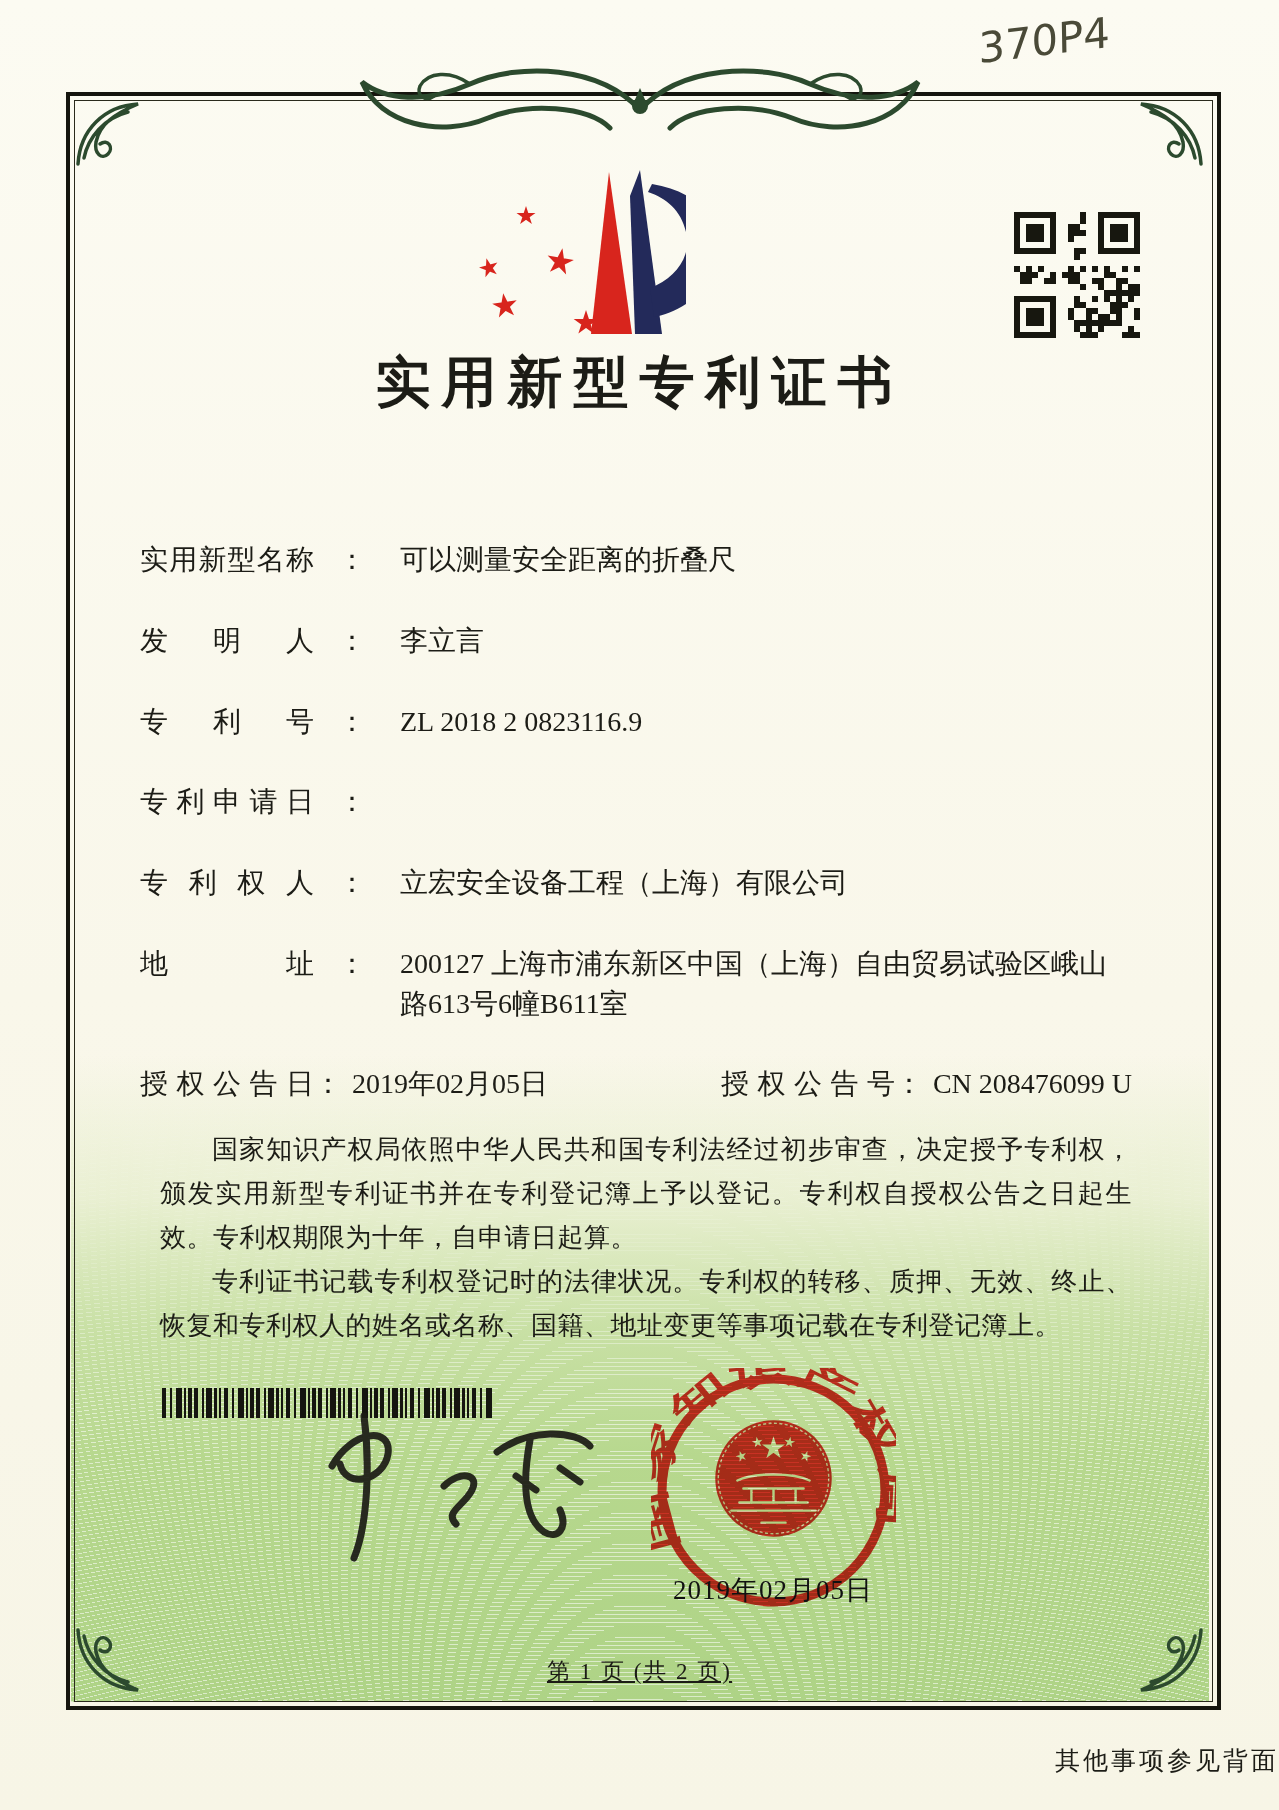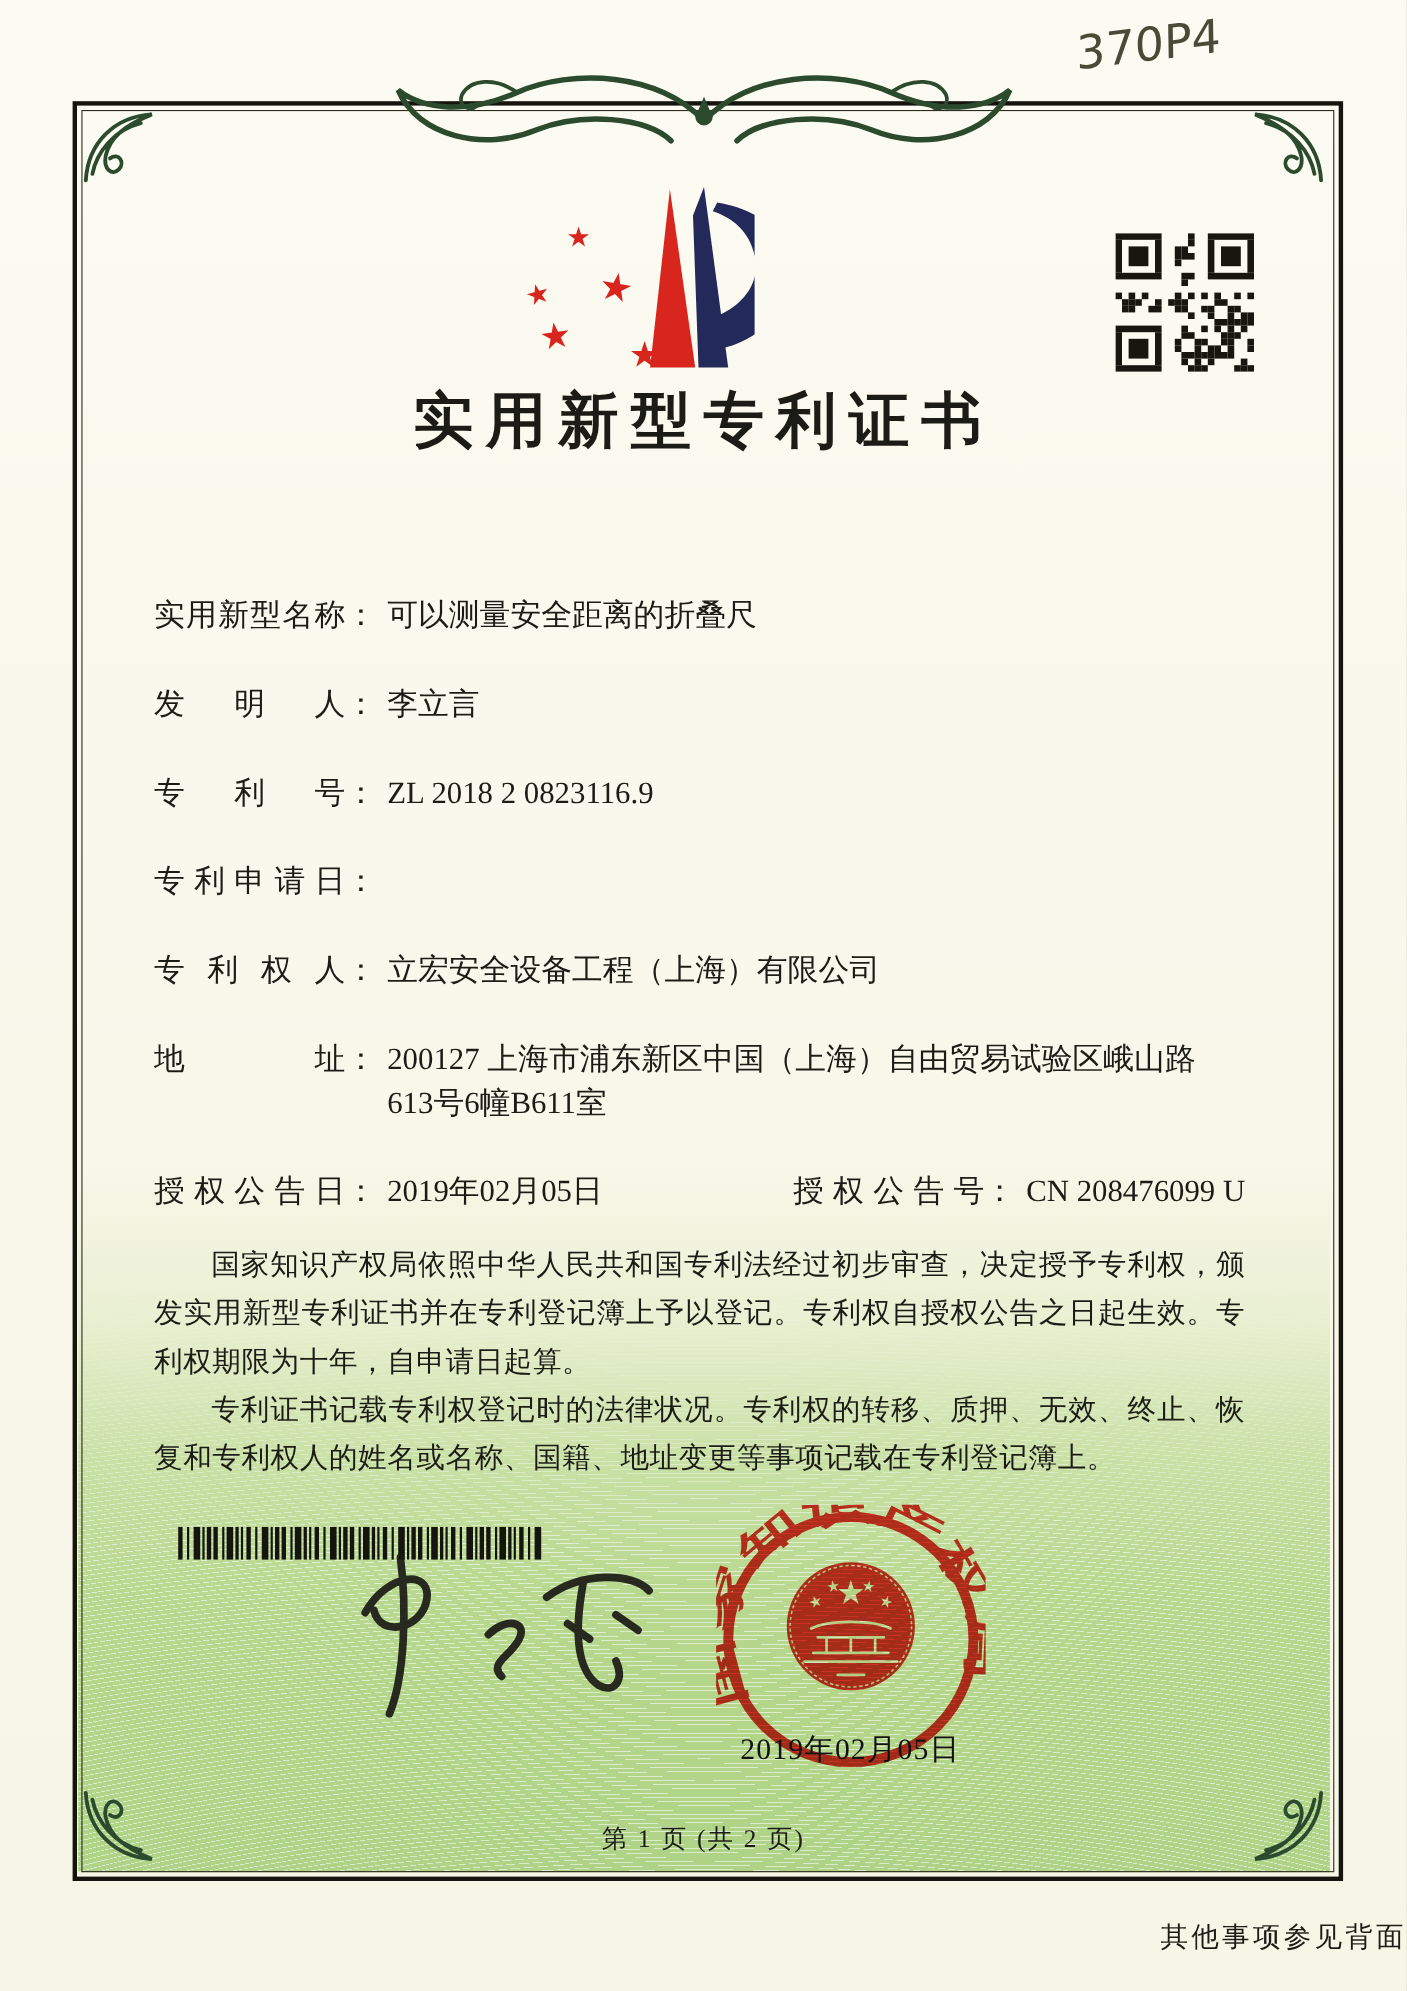--- a/index.html
+++ b/index.html
@@ -25,39 +25,39 @@
   .frame .inner{position:absolute;inset:4px;border:1.5px solid #2a2a1c;}
   .ornament{position:absolute;z-index:4;color:#2c4a2e;pointer-events:none;}
   
   .cert-no{position:absolute;left:140px;top:168px;font-size:29px;letter-spacing:4px;z-index:5;}
   .handnote{position:absolute;left:978px;top:16px;font-size:42px;color:#4a4a38;transform:rotate(-7deg) skewX(-6deg);font-family:"DejaVu Sans",sans-serif;z-index:5;}
   .logo{position:absolute;left:462px;top:170px;z-index:5;}
   .qr{position:absolute;left:1014px;top:212px;z-index:5;}
   .title{position:absolute;left:0;right:0;top:346px;text-align:center;font-size:55px;font-weight:bold;letter-spacing:11px;z-index:5;}
   
   .content{position:absolute;left:140px;top:540px;width:992px;z-index:5;font-size:28px;}
-  .field-row{display:flex;align-items:flex-start;margin-bottom:41px;line-height:1.42;}
+  .field-row{display:flex;align-items:flex-start;margin-bottom:41px;line-height:1.42;gap:24px;}
   .flabel{display:inline-block;width:174px;text-align:justify;text-align-last:justify;flex:none;}
   .fcolon{flex:none;margin-right:10px;}
   .fvalue{flex:1;}
   .addr .fvalue{max-width:748px;}
   .grant-row{display:flex;margin-bottom:0;line-height:1.42;}
   .gpair{display:flex;}
   .gpair.right{margin-left:auto;}
   .gvalue{margin-left:10px;font-family:"Liberation Serif","DejaVu Serif",serif;}
   
-  .paras{margin-top:24px;}
+  .paras{margin-top:24px;margin-left:20px;}
   .paras p{margin:0;font-size:26px;line-height:44px;text-align:justify;text-indent:2em;letter-spacing:.5px;}
   
   .barcode{position:absolute;left:160px;top:1388px;z-index:5;}
   .director{position:absolute;left:157px;top:1482px;z-index:5;font-size:29px;letter-spacing:3px;line-height:49px;}
   .signature{position:absolute;left:292px;top:1400px;z-index:6;}
   .seal{position:absolute;left:651px;top:1368px;z-index:7;mix-blend-mode:multiply;opacity:.95;}
   .seal-date{position:absolute;left:648px;top:1572px;width:250px;text-align:center;font-size:27px;letter-spacing:1px;color:#111;z-index:8;}
-  .page-num{position:absolute;left:0;right:0;top:1656px;text-align:center;font-size:23px;letter-spacing:2px;z-index:5;}
+  .page-num{position:absolute;left:0;right:0;top:1656px;text-align:center;font-size:23px;letter-spacing:2px;z-index:5;text-decoration:underline;}
   .back-note{position:absolute;left:0;right:0;top:1744px;text-align:right;font-size:25px;letter-spacing:3px;z-index:5;}
 </style>
 </head>
 <body>
 
 <div class="page">
 
   <div class="green-band">
       <div class="waves"></div>
     </div>

